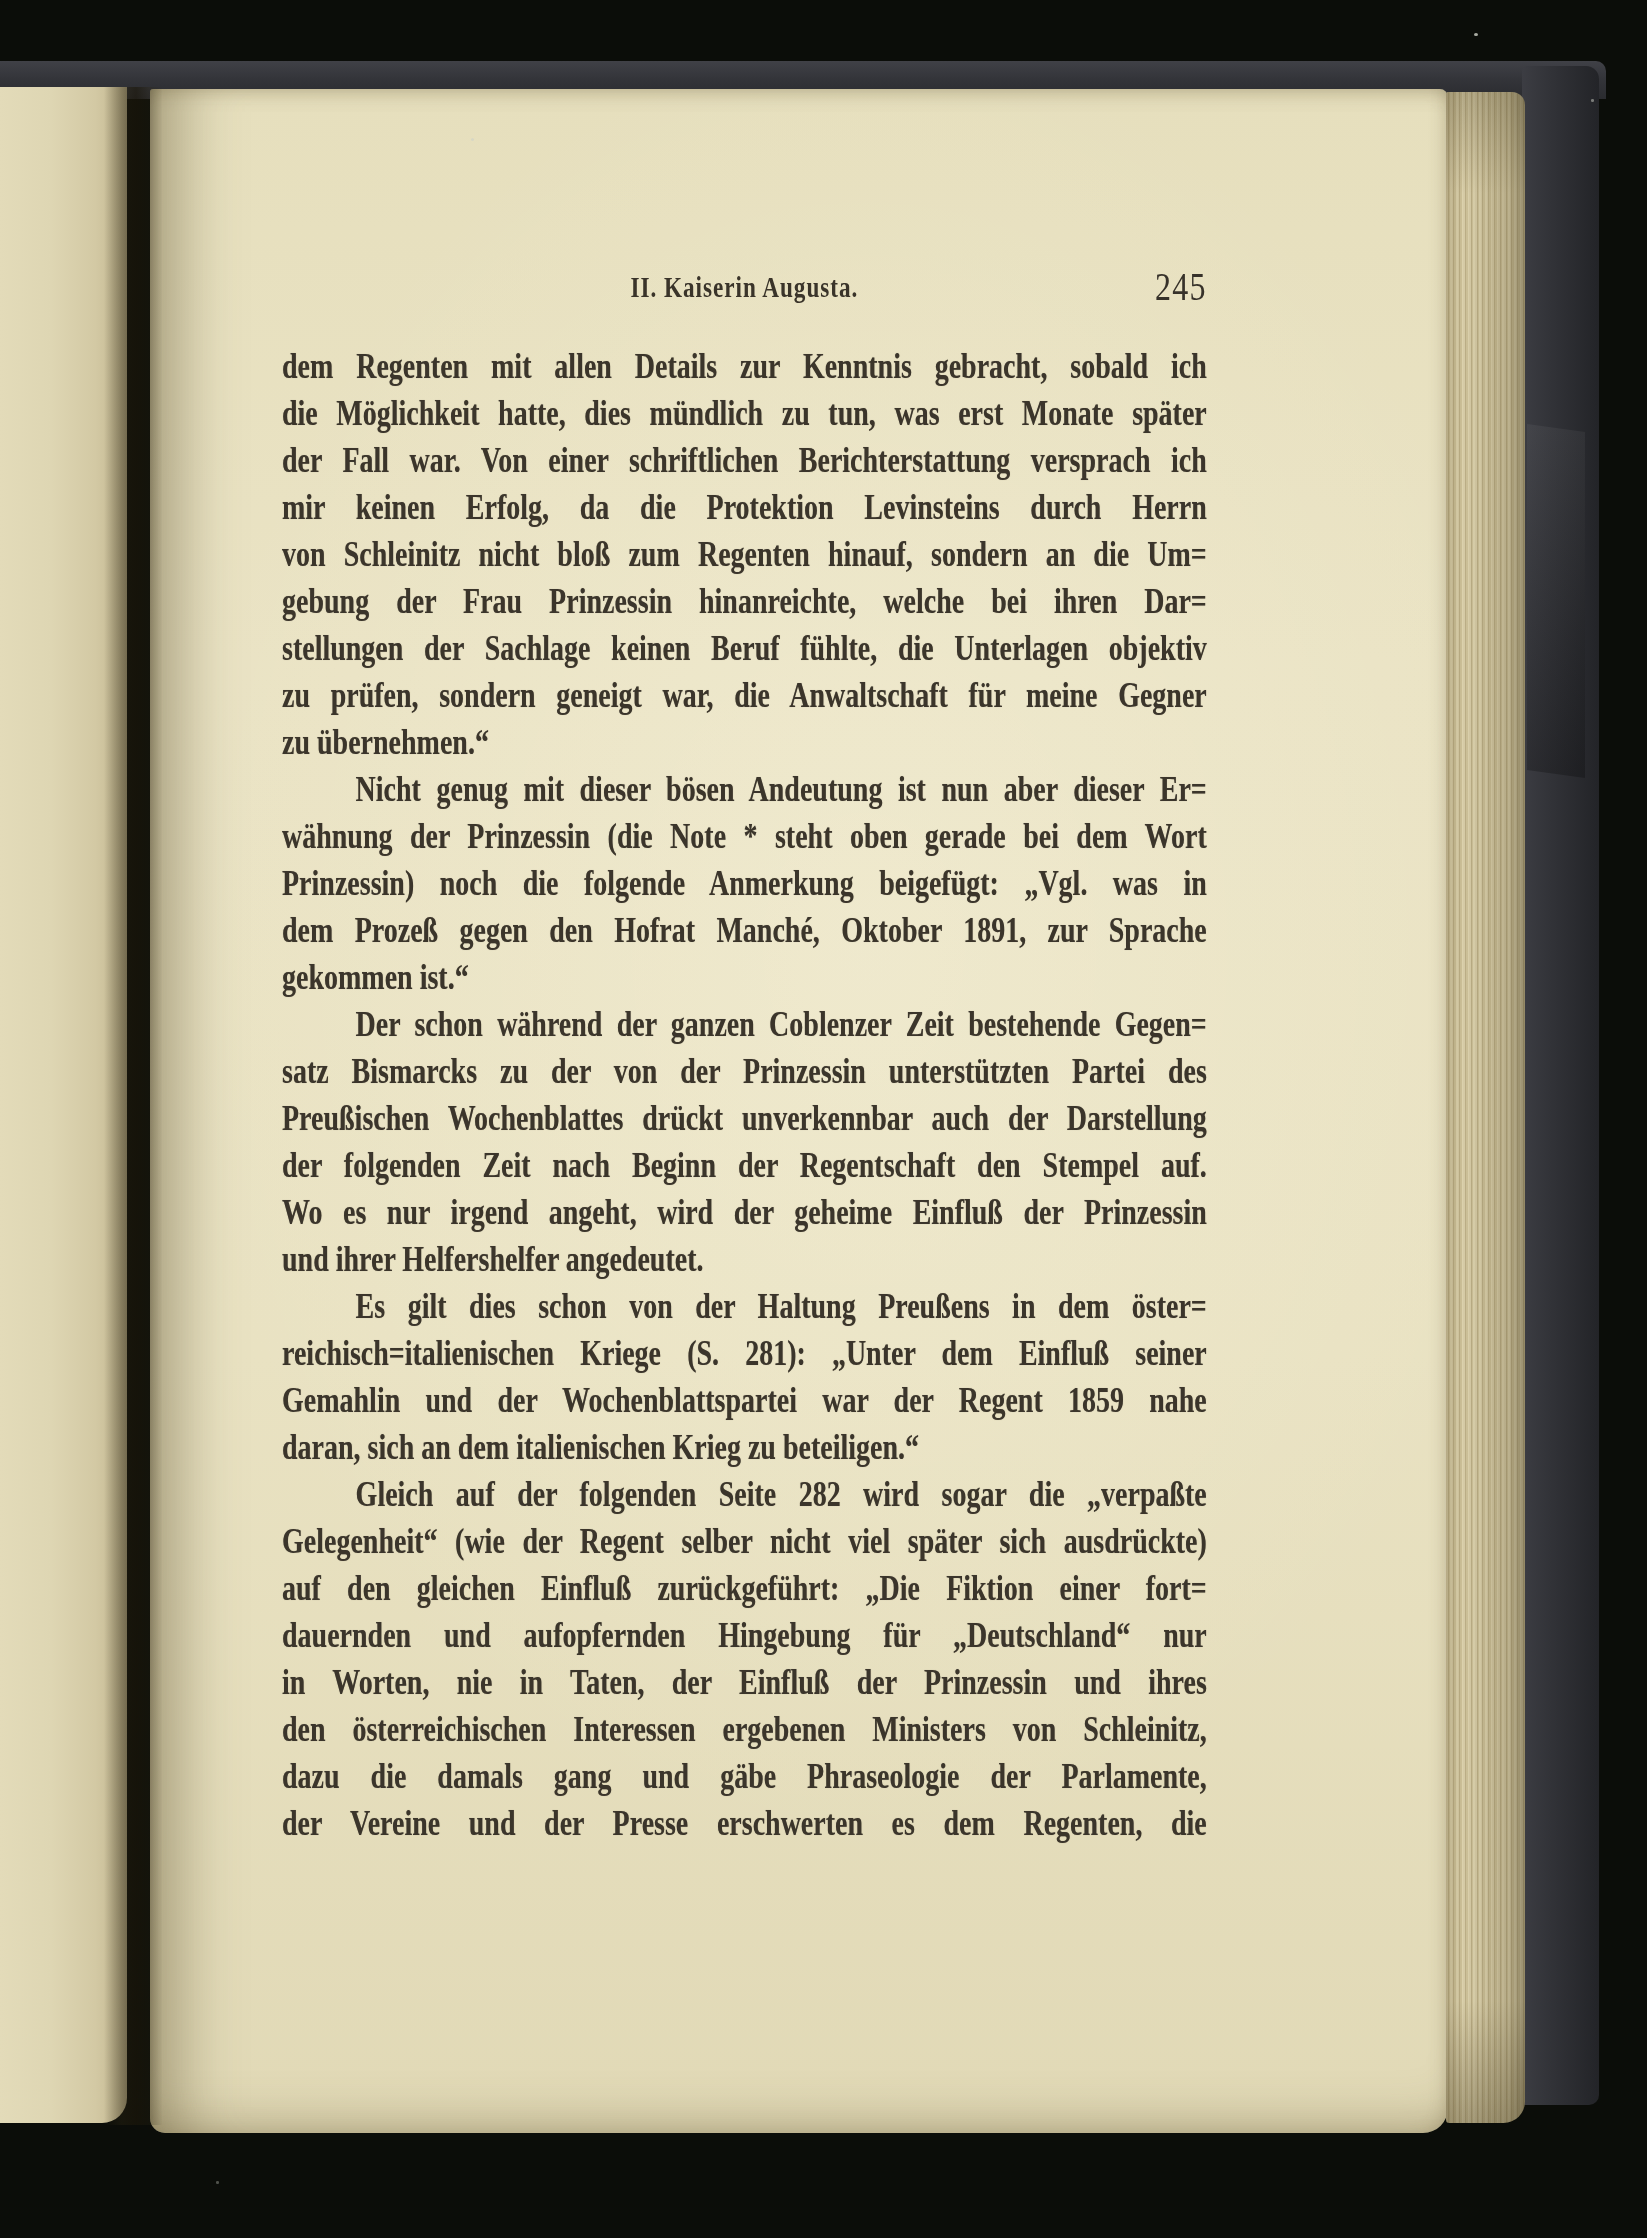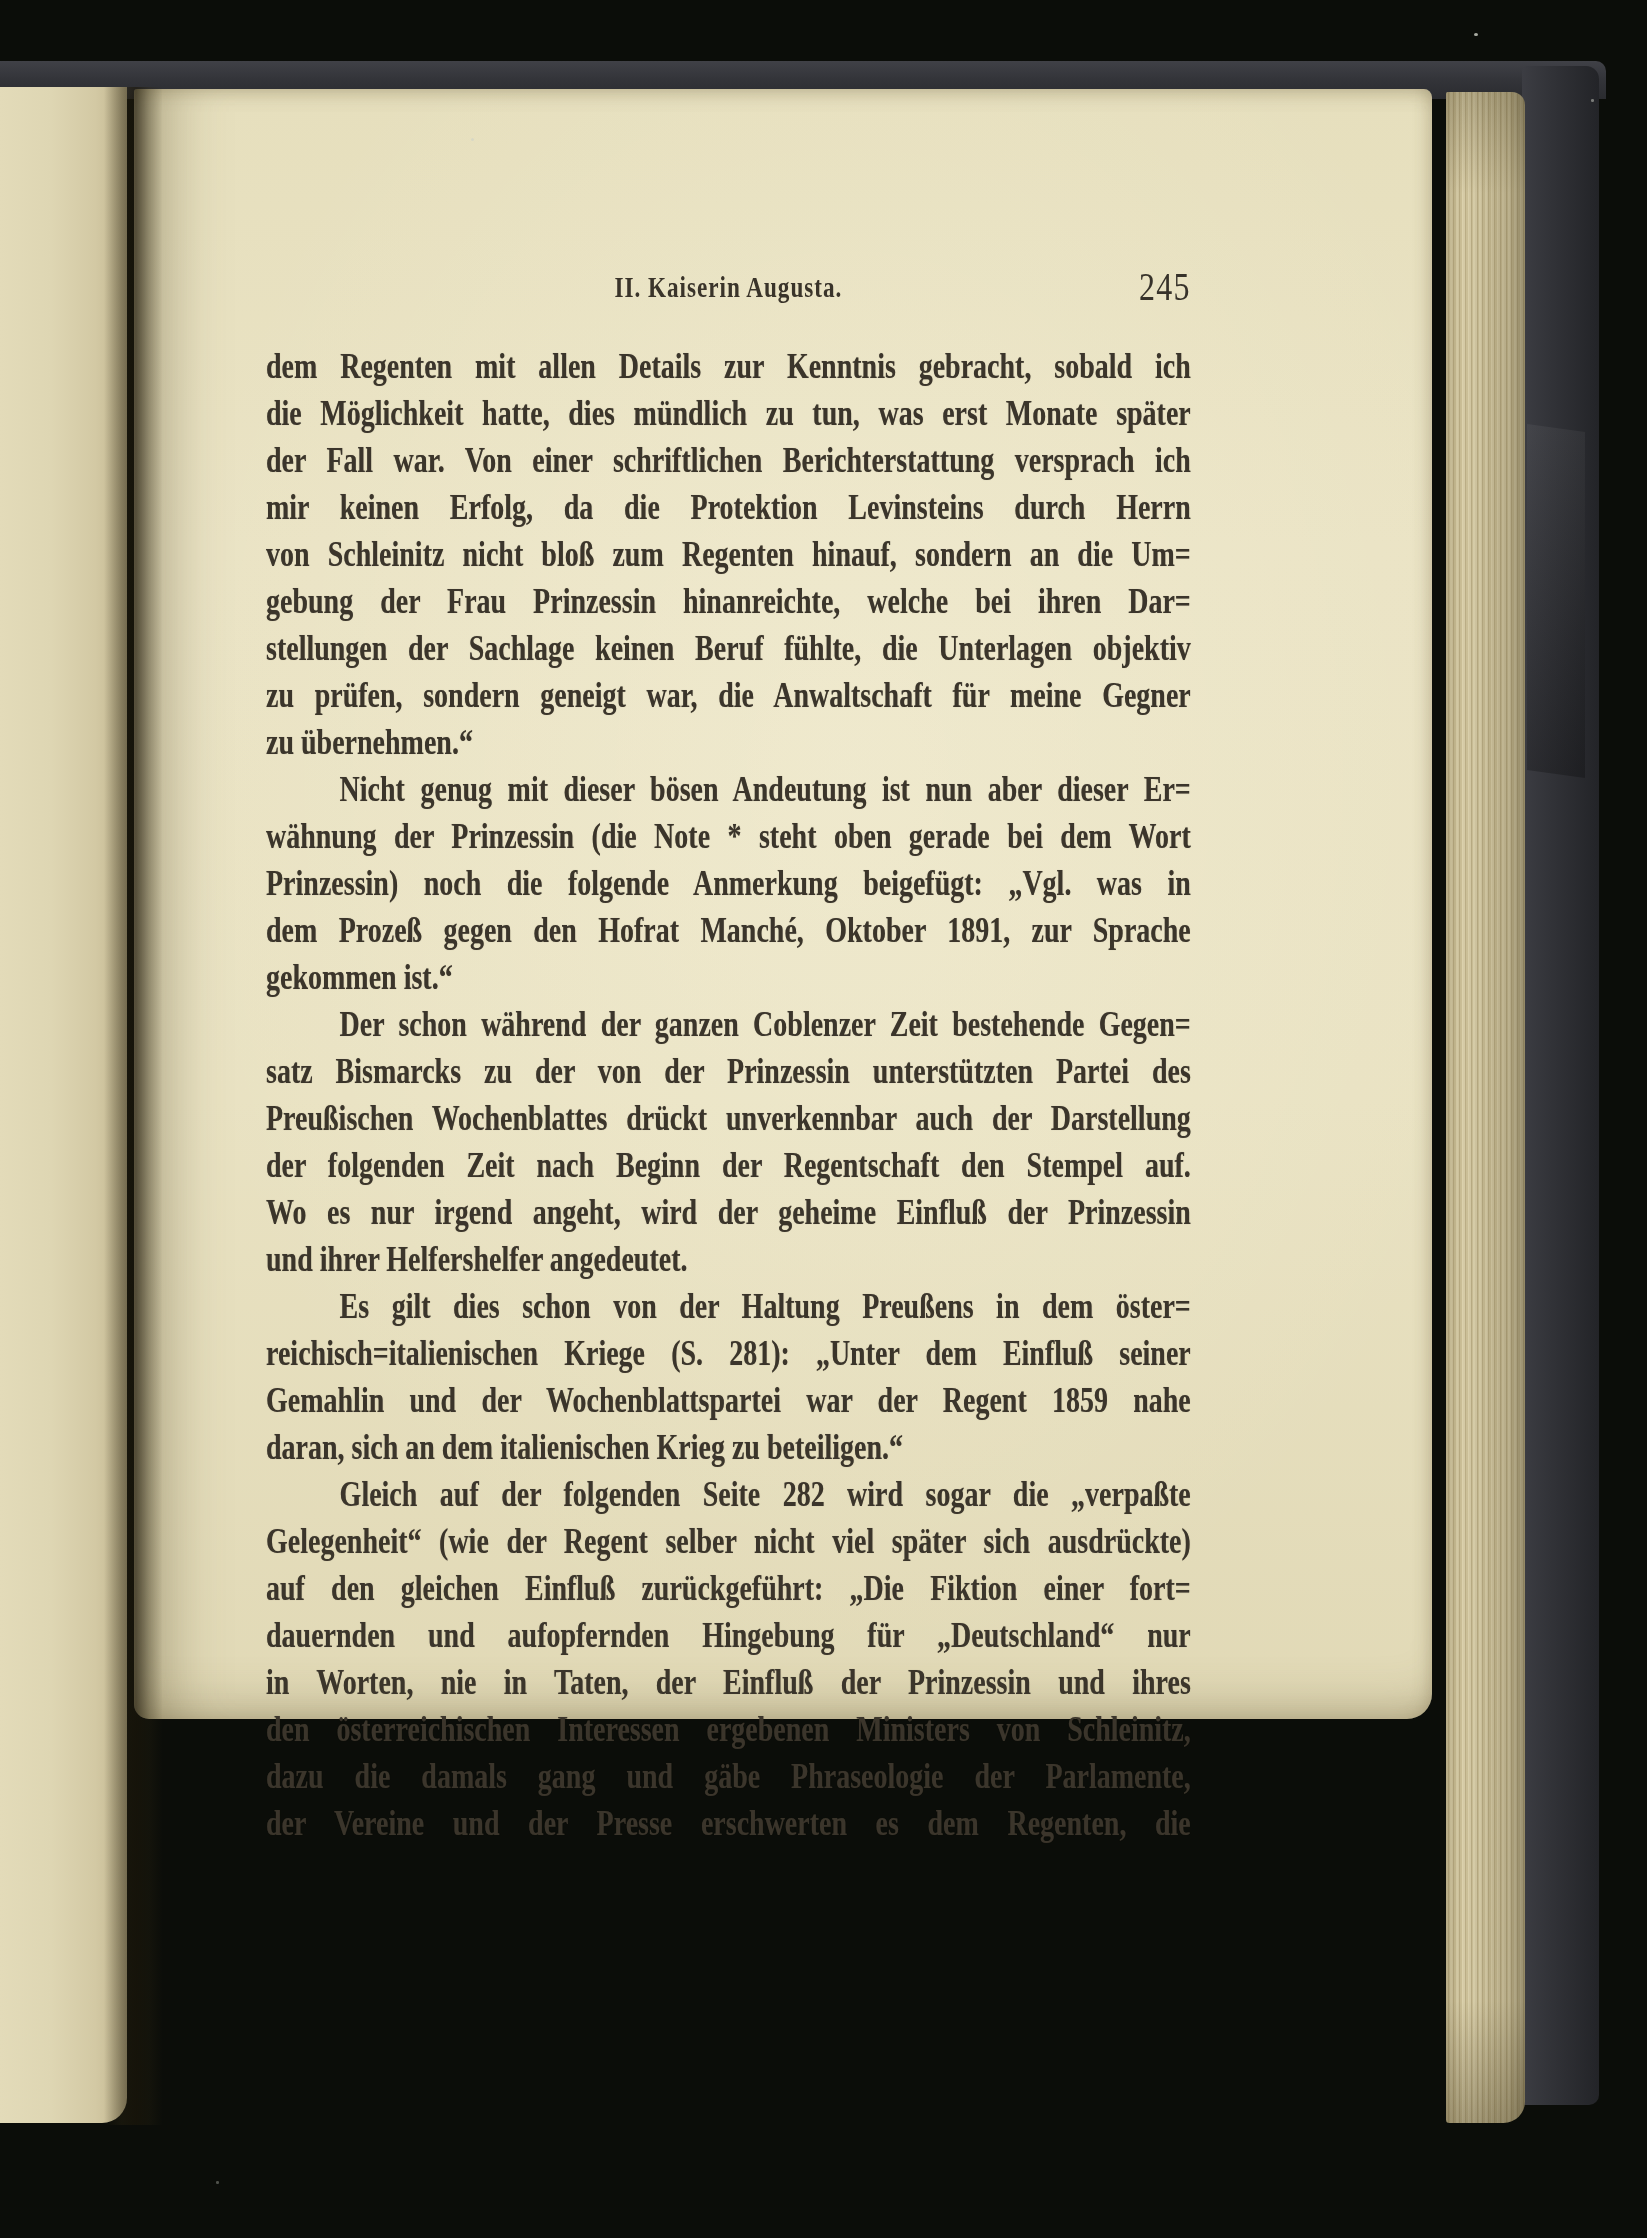--- a/index.html
+++ b/index.html
@@ -31,21 +31,21 @@
 
   
   .page-left{
     position:absolute;left:0;top:87px;width:127px;height:2036px;
     background:linear-gradient(90deg,#e3dbb9 0%,#ded6b3 40%,#d3c9a4 75%,#bfb38c 100%);
     border-radius:0 0 25px 0;
   }
 
   
   .page-main{
-    position:absolute;left:134px;top:89px;width:1298px;height:1630px;
+    position:absolute;left:150px;top:89px;width:1298px;height:2044px;
     background:
       radial-gradient(ellipse 988px 1318px at 55% 42%, rgba(255,252,235,0.25), rgba(0,0,0,0) 70%),
       linear-gradient(180deg,#e6dfbd 0%,#eae3c4 28%,#e9e2c2 62%,#e1d9b6 100%);
     border-radius:3.3px 8.2px 25px 15px;
     box-shadow:
       inset 78px 0 62px -51px rgba(102,90,56,0.52),
       inset -8.2px 0 16.5px -6.6px rgba(102,90,56,0.30),
       inset 0 -45px 49px -37px rgba(108,94,58,0.38),
       inset 0 15px 20px -13px rgba(118,103,68,0.32);
     text-decoration: underline;

